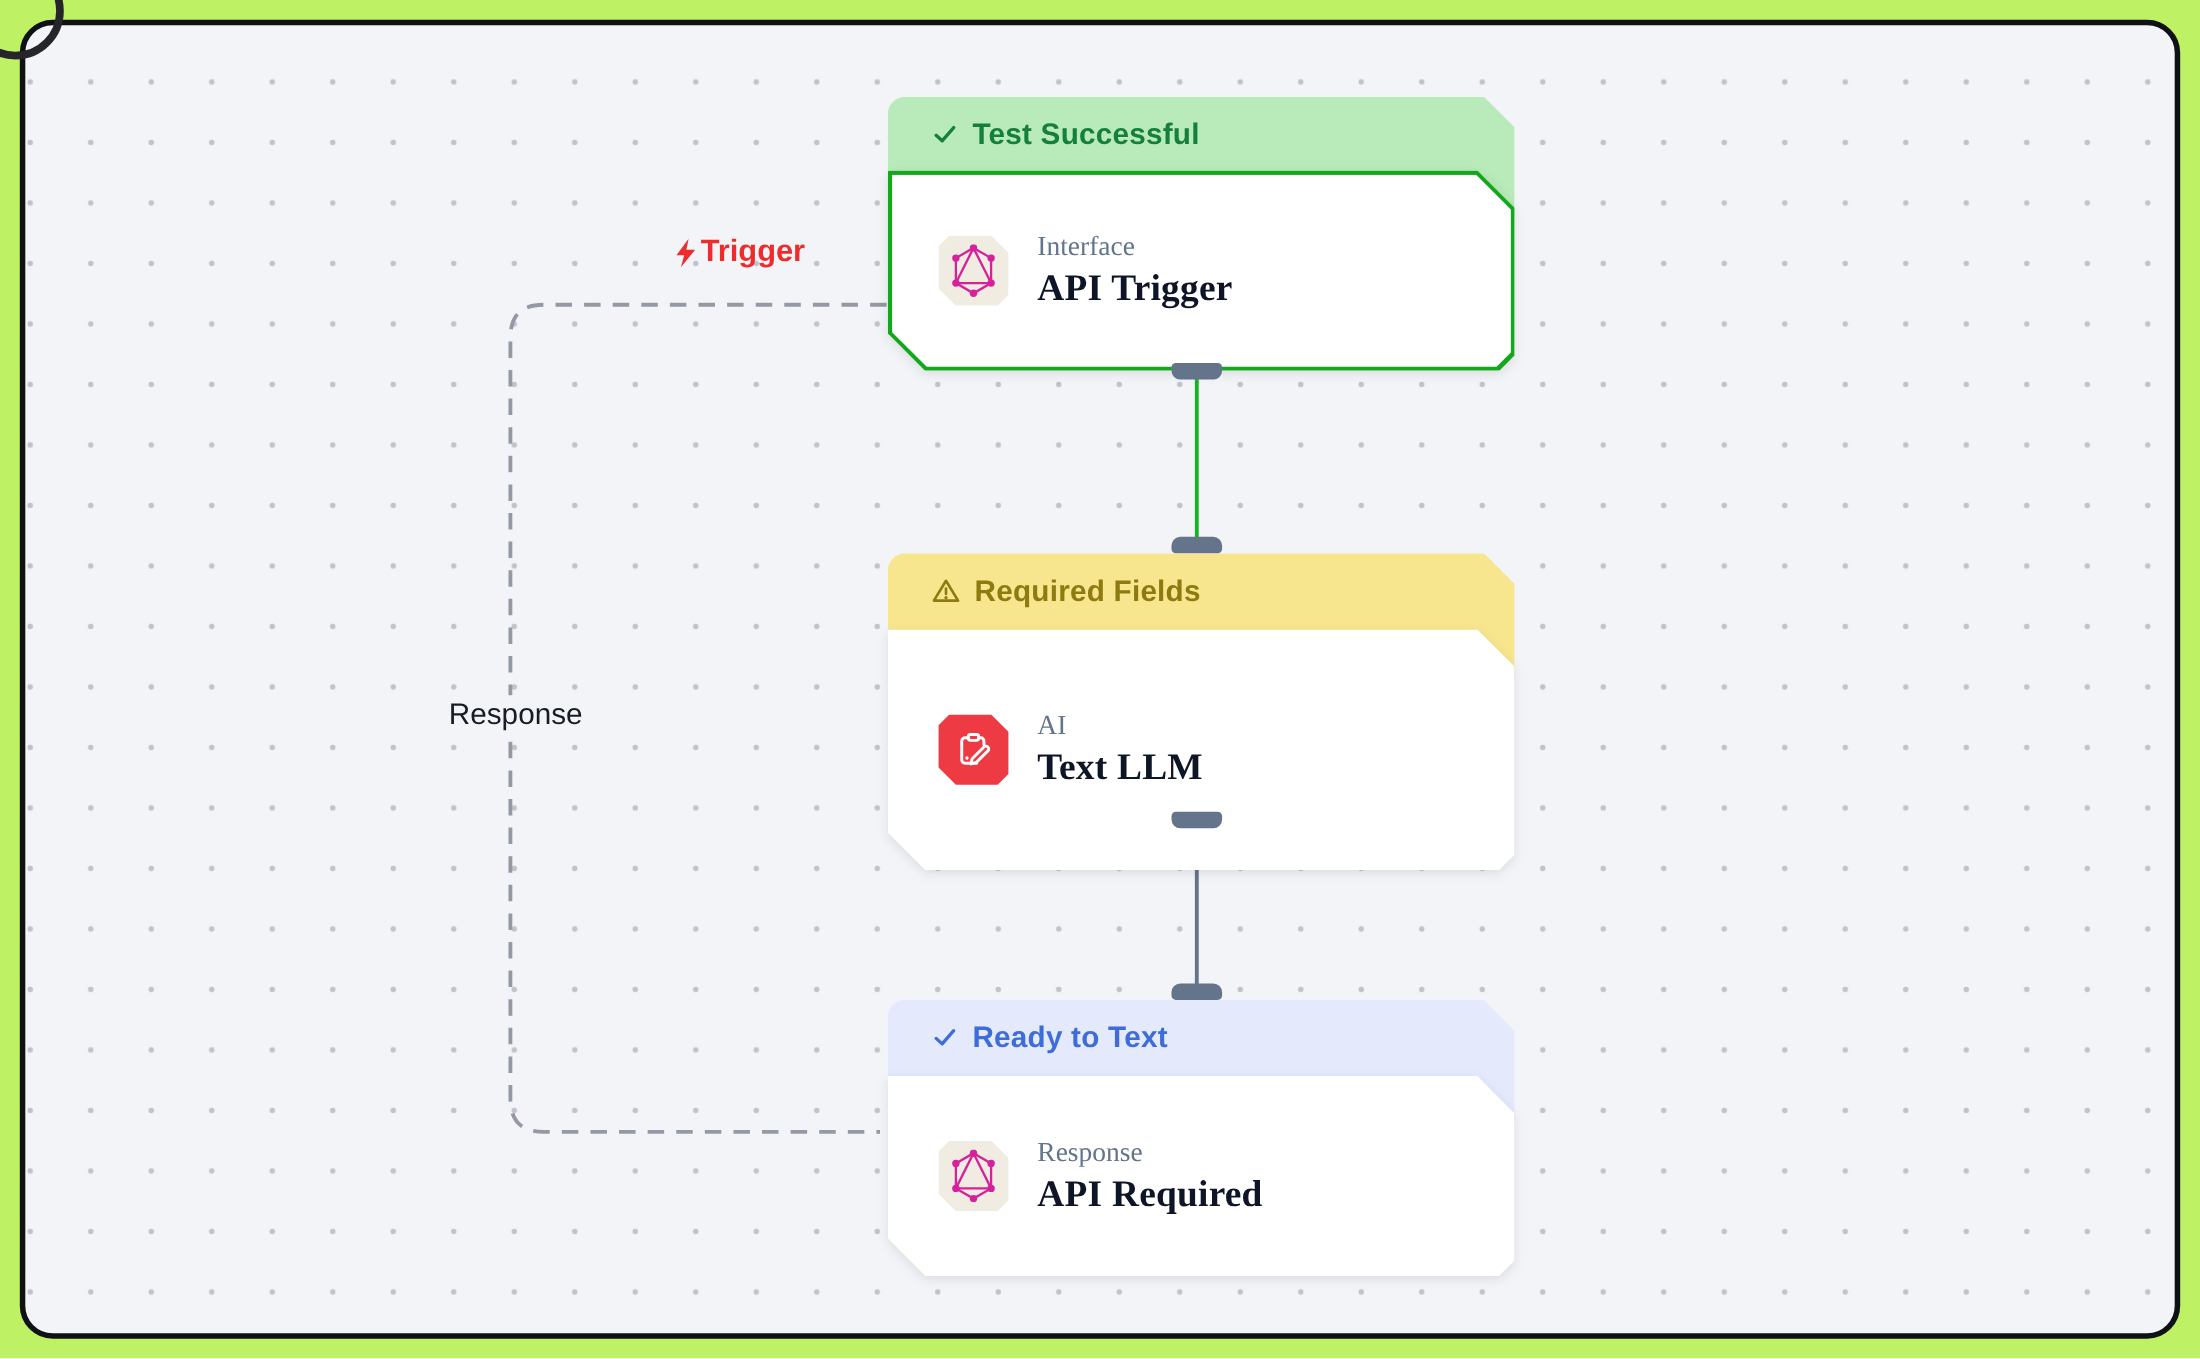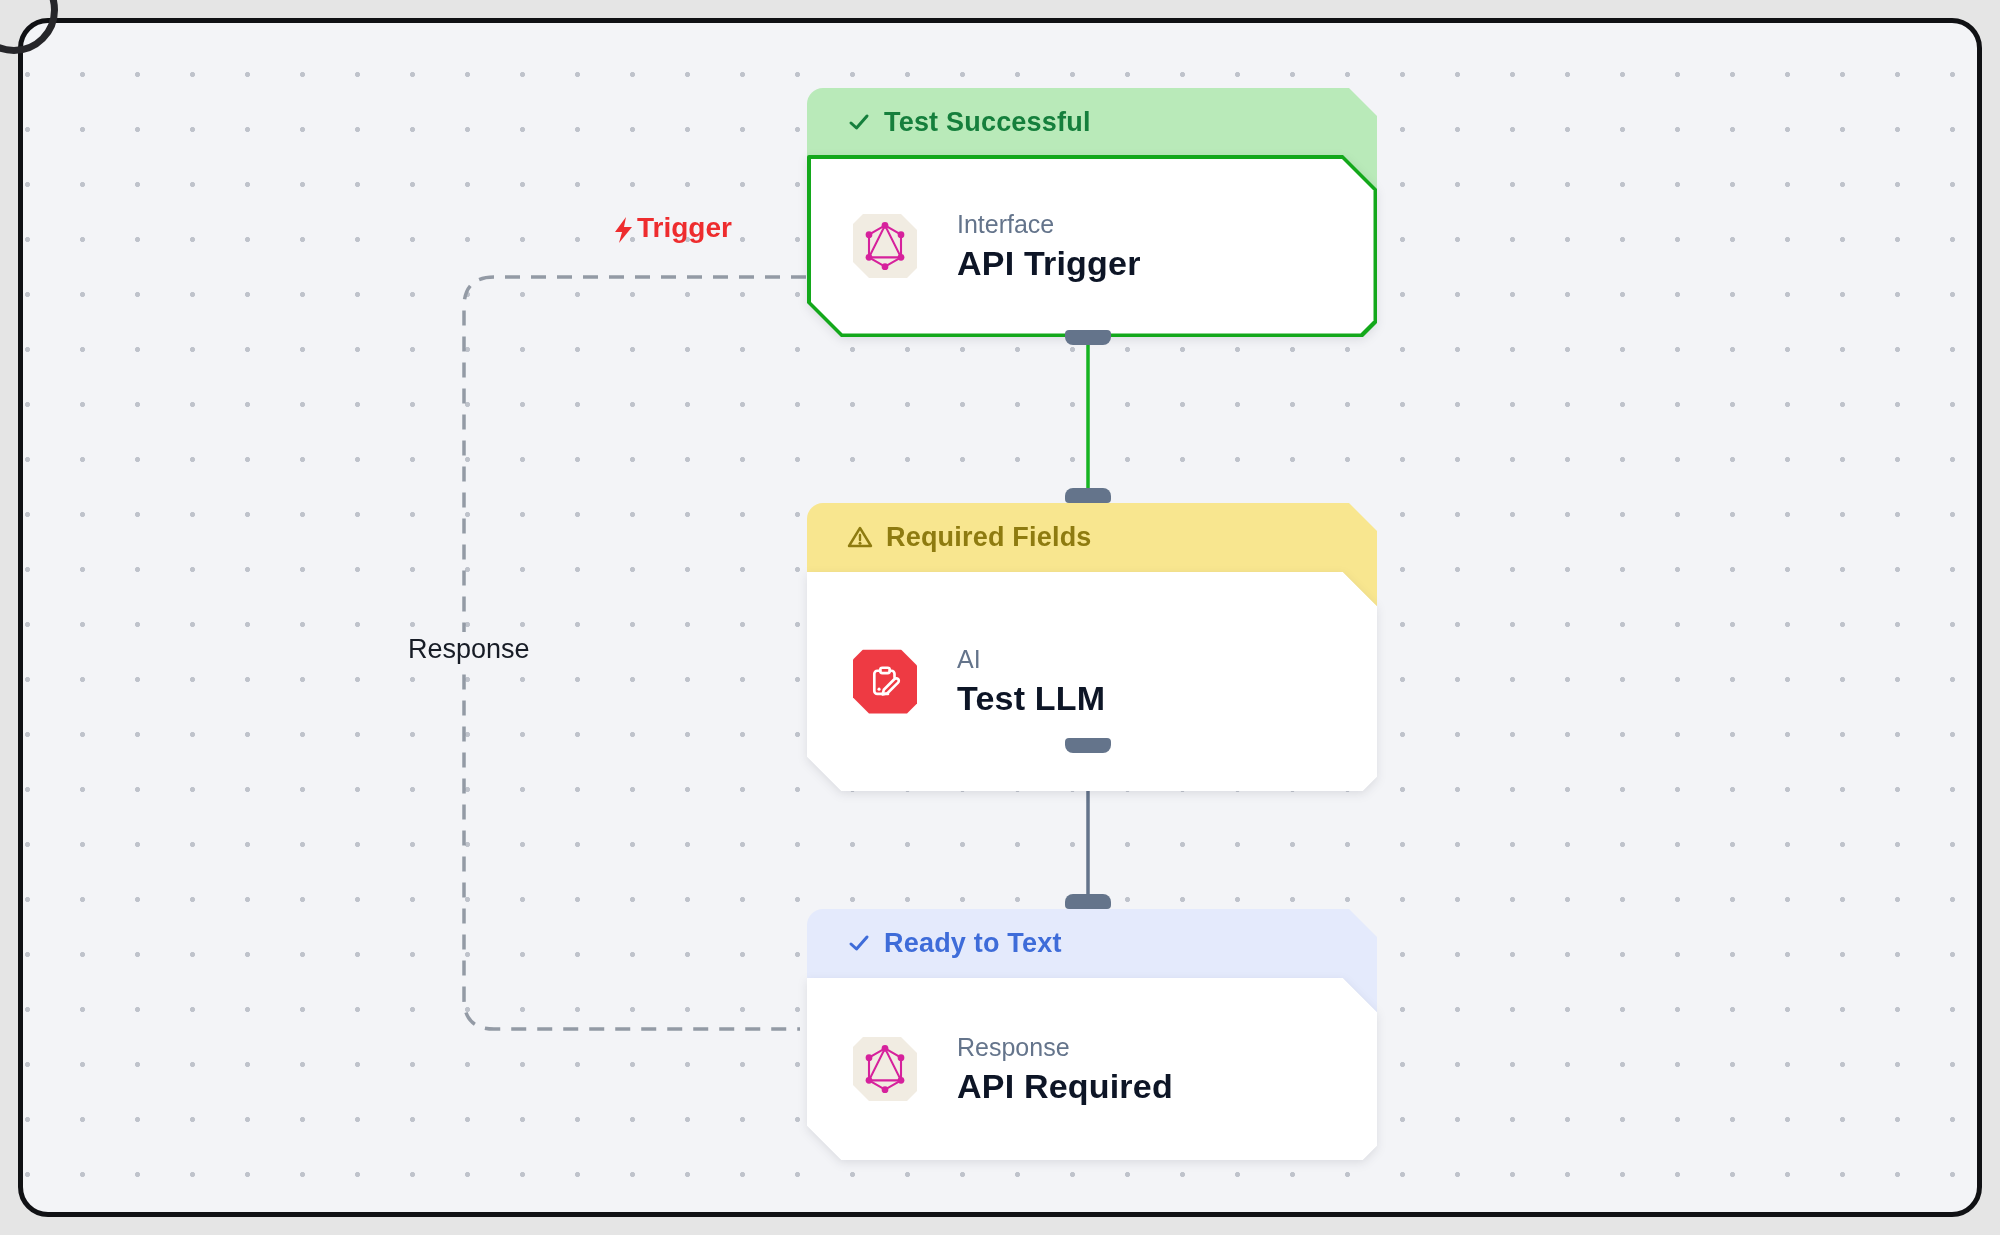--- a/index.html
+++ b/index.html
@@ -1,18 +1,18 @@
 <!DOCTYPE html>
 <html><head>
 <meta charset="utf-8">
 <style>
   html,body{margin:0;padding:0;background:#ffffff;}
   .stage{
     position:relative;width:2000px;height:1235px;overflow:hidden;
-    font-family:"Liberation Sans", sans-serif;background:#e5e5e5;
+    font-family:"Liberation Sans", sans-serif;background:#bef264;
     -webkit-font-smoothing:antialiased;
   }
   
   .frame{
     position:absolute;inset:18px;border:5px solid #101114;border-radius:30px;
     background-color:#f3f4f7;
     background-image:radial-gradient(circle,#bfc3cb 2.2px,rgba(0,0,0,0) 2.9px);
     background-size:55px 55px;background-position:32px 24px;
     overflow:hidden;
   }
@@ -44,21 +44,21 @@
   .card-shape.border{background:#13a81b;}
   .card-surface{
     position:absolute;inset:0;background:#ffffff;
     clip-path:polygon(0 0,calc(100% - 34px) 0,100% 34px,100% calc(100% - 14px),calc(100% - 14px) 100%,34px 100%,0 calc(100% - 34px));
   }
   .card-shape.border .card-surface{
     inset:3.5px;
     clip-path:polygon(0 0,calc(100% - 32px) 0,100% 32px,100% calc(100% - 13px),calc(100% - 13px) 100%,32px 100%,0 calc(100% - 32px));
   }
   .card-content{
-    position:absolute;inset:0;display:flex;align-items:center;gap:40px;padding-left:46px;
+    position:absolute;inset:0;display:flex;align-items:center;gap:26px;padding-left:46px;font-family:Liberation Serif, serif;
   }
   .icon-tile{
     width:64px;height:64px;flex:0 0 64px;display:flex;align-items:center;justify-content:center;
     clip-path:polygon(0 10px,10px 0,calc(100% - 16px) 0,100% 16px,100% calc(100% - 10px),calc(100% - 10px) 100%,16px 100%,0 calc(100% - 16px));
   }
   .icon-tile.beige{background:#f1ece2;}
   .icon-tile.red{background:#ee3a43;filter:drop-shadow(0 0 14px rgba(239,51,64,.65)) drop-shadow(0 0 4px rgba(239,51,64,.5));}
   .texts{display:flex;flex-direction:column;gap:5px;}
   .category{font-size:25px;color:#64748b;}
   .title{font-size:34px;font-weight:700;color:#0d1526;letter-spacing:.2px;}
@@ -153,21 +153,21 @@
             <path d="M24 13 H19 a5 5 0 0 0 -5 5 V47 a5 5 0 0 0 5 5 H37"></path>
             <path d="M40 13 h3 a5 5 0 0 1 5 5 v6"></path>
             <rect x="24" y="8" width="16" height="9" rx="3.5"></rect>
             <path d="M30 45 L48 27 a4.2 4.2 0 0 1 6 6 L36 51 l-8 2 z"></path>
           </g>
           <circle cx="22" cy="44" r="2.6" fill="#ffffff"></circle>
         </svg>
       </div>
       <div class="texts">
         <div class="category">AI</div>
-        <div class="title">Test LLM</div>
+        <div class="title">Text LLM</div>
       </div>
     </div>
   </div>
 
   <div class="node-banner banner-blue" style="top:909px">
     <div class="banner-label">
       <svg width="24" height="24" viewBox="0 0 24 24">
         <polyline points="4,13 9.5,18 20,6" fill="none" stroke="#3e6cd9" stroke-width="3" stroke-linecap="round" stroke-linejoin="round"></polyline>
       </svg>
       <span>Ready to Text</span>

